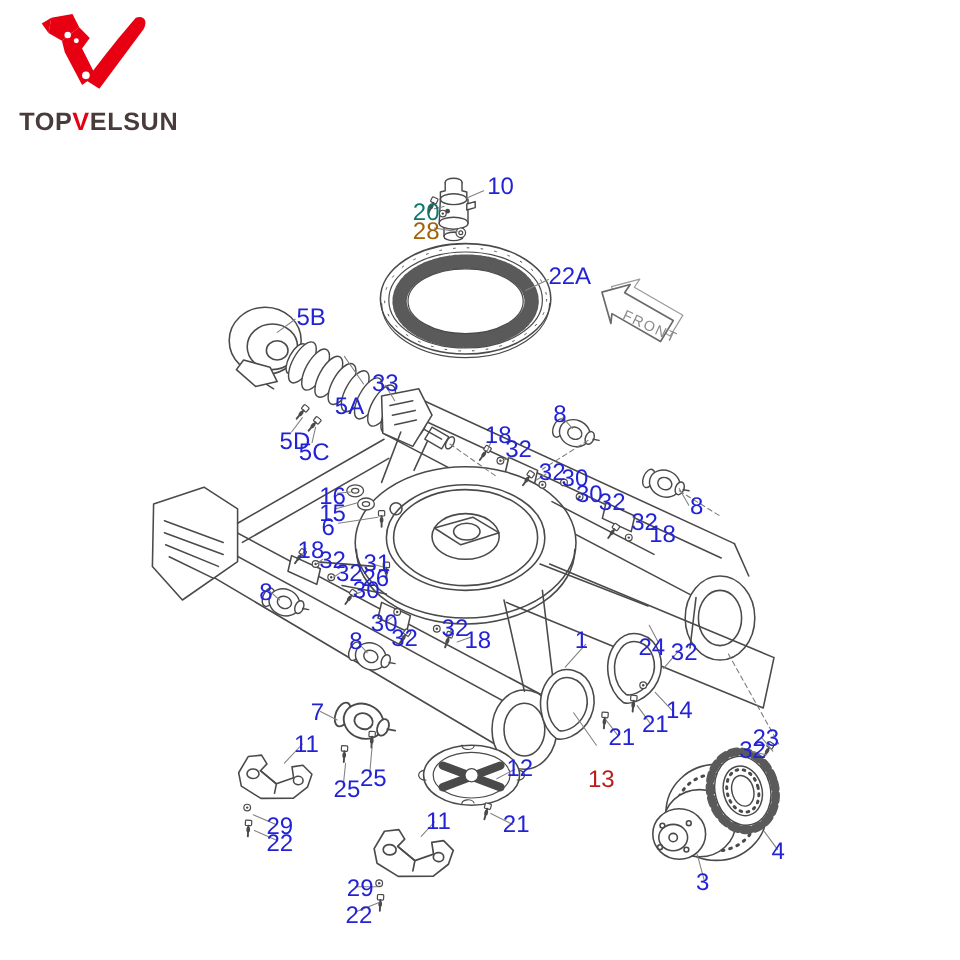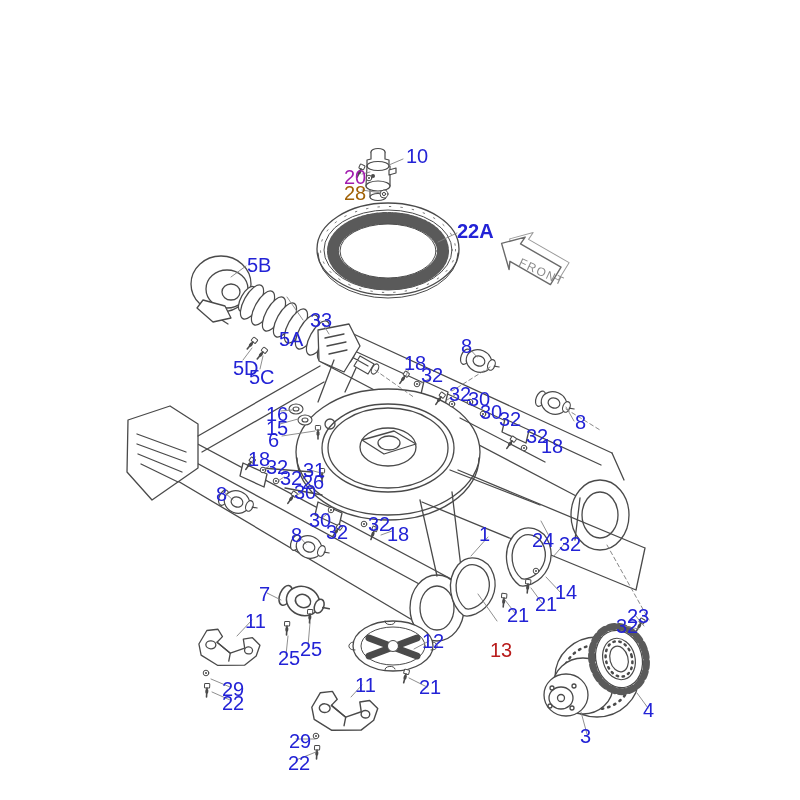--- a/index.html
+++ b/index.html
@@ -263,23 +263,23 @@
                M282,436 L315,431"></path>
     </g>
 
     <g stroke="#7a7a7a" stroke-width="0.9" stroke-dasharray="4,3" fill="none">
       <path d="M490,367 L452,391 M566,409 L600,430 M375,370 L415,398 M607,545 L649,620"></path>
     </g>
   </svg>
 
   <div class="label-layer">
       <div class="part-label" style="left: 406px; top: 146px; color: rgb(35, 35, 214);">10</div>
-      <div class="part-label" style="left: 344px; top: 167px; color: #a21caf;">20</div>
+      <div class="part-label" style="left: 344px; top: 167px; color: #0f766e;">20</div>
       <div class="part-label" style="left: 344px; top: 183px; color: #a16207;">28</div>
-      <div class="part-label" style="left: 457px; top: 221px; color: rgb(35, 35, 214); font-weight: bold;">22A</div>
+      <div class="part-label" style="left: 457px; top: 221px; color: rgb(35, 35, 214);">22A</div>
       <div class="part-label" style="left: 247px; top: 255px; color: rgb(35, 35, 214);">5B</div>
       <div class="part-label" style="left: 279px; top: 285px; color: rgb(35, 35, 214); margin-top: 44px;">5A</div>
       <div class="part-label" style="left: 310px; top: 310px; color: rgb(35, 35, 214);">33</div>
       <div class="part-label" style="left: 233px; top: 358px; color: rgb(35, 35, 214);">5D</div>
       <div class="part-label" style="left: 249px; top: 367px; color: rgb(35, 35, 214);">5C</div>
       <div class="part-label" style="left: 461px; top: 336px; color: rgb(35, 35, 214);">8</div>
       <div class="part-label" style="left: 404px; top: 353px; color: rgb(35, 35, 214);">18</div>
       <div class="part-label" style="left: 421px; top: 365px; color: rgb(35, 35, 214);">32</div>
       <div class="part-label" style="left: 449px; top: 384px; color: rgb(35, 35, 214);">32</div>
       <div class="part-label" style="left: 468px; top: 389px; color: rgb(35, 35, 214);">30</div>
@@ -320,14 +320,35 @@
       <div class="part-label" style="left: 222px; top: 679px; color: rgb(35, 35, 214);">29</div>
       <div class="part-label" style="left: 222px; top: 693px; color: rgb(35, 35, 214);">22</div>
       <div class="part-label" style="left: 289px; top: 731px; color: rgb(35, 35, 214);">29</div>
       <div class="part-label" style="left: 288px; top: 753px; color: rgb(35, 35, 214);">22</div>
       <div class="part-label" style="left: 627px; top: 606px; color: rgb(35, 35, 214);">23</div>
       <div class="part-label" style="left: 616px; top: 616px; color: rgb(35, 35, 214);">32</div>
       <div class="part-label" style="left: 643px; top: 700px; color: rgb(35, 35, 214);">4</div>
       <div class="part-label" style="left: 580px; top: 726px; color: rgb(35, 35, 214);">3</div>
     </div>
 
+  <div class="logo">
+    <svg class="logo-icon" viewBox="0 0 120 95">
+      <g fill="#e60012">
+
+        <path d="M104,6 C112,3 117,9 112,18 L66,80 L52,71 C70,47 89,23 104,6 Z" fill="#e60012"></path>
+
+        <path d="M27,30 L45,16 L56,27 L48,38 L62,66 L48,76 L30,42 Z" fill="#e60012"></path>
+
+        <path d="M45,16 L38,2 L16,6 L13,22 L27,30 Z" fill="#e60012"></path>
+        <path d="M16,6 L6,12 L13,22 Z" fill="#e60012"></path>
+      </g>
+      <g fill="#ffffff">
+        <circle cx="33" cy="24" r="3.4"></circle>
+        <circle cx="42" cy="30" r="2.6"></circle>
+        <circle cx="52" cy="66" r="4"></circle>
+      </g>
+    </svg>
+    <div class="logo-text" style="color: rgb(74, 59, 59);">
+      <span>TOP</span><span style="color: rgb(230, 0, 18);">V</span><span>ELSUN</span>
+    </div>
+  </div>
 
 </div>
 
 </body></html>

